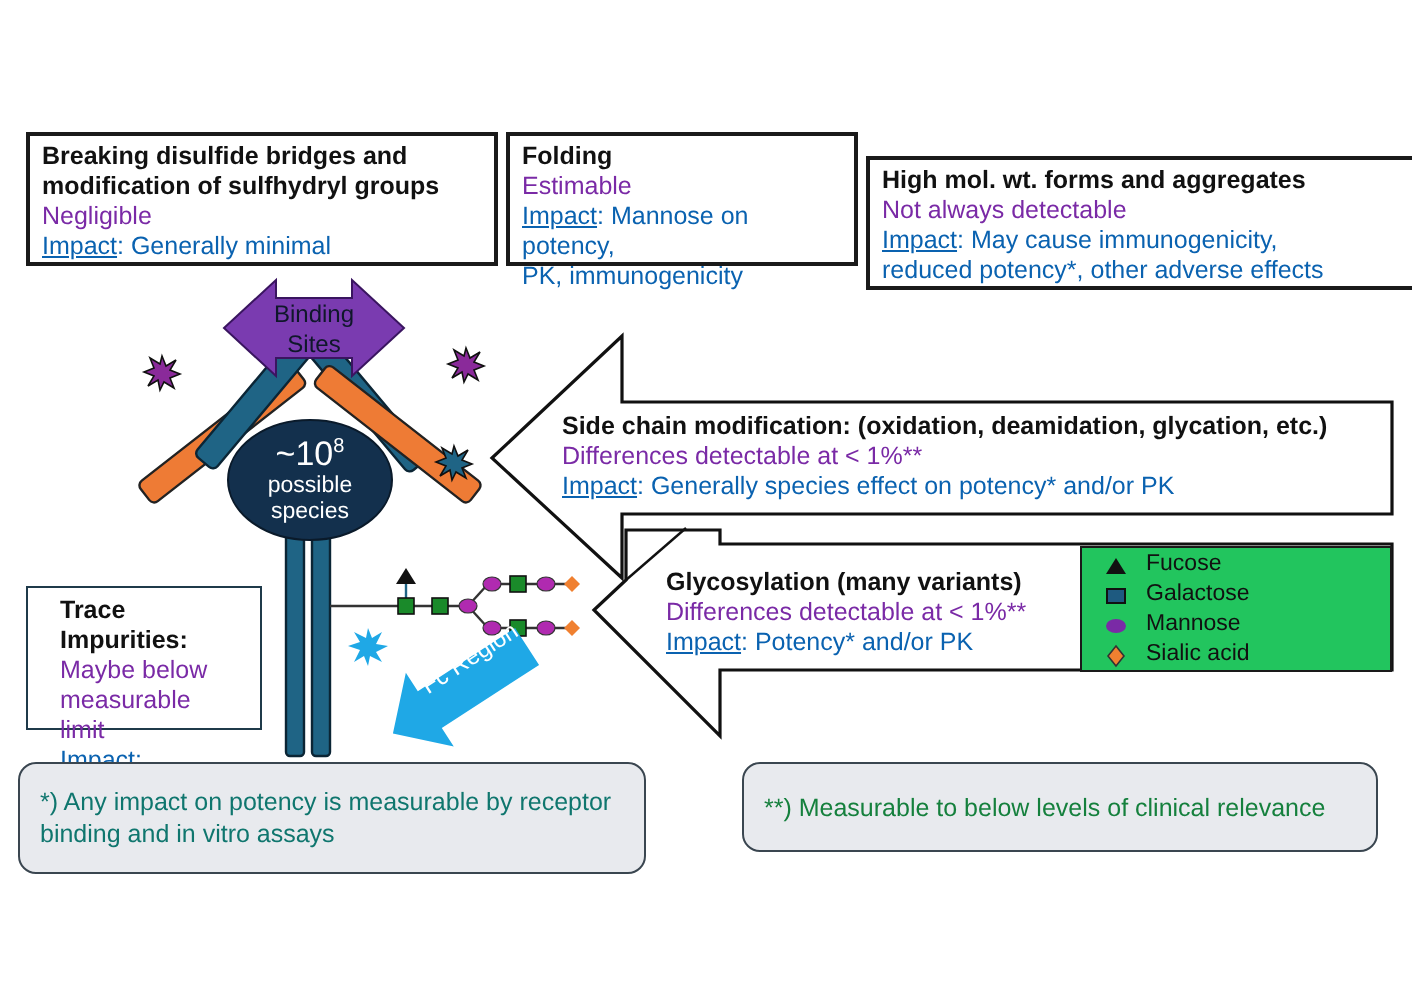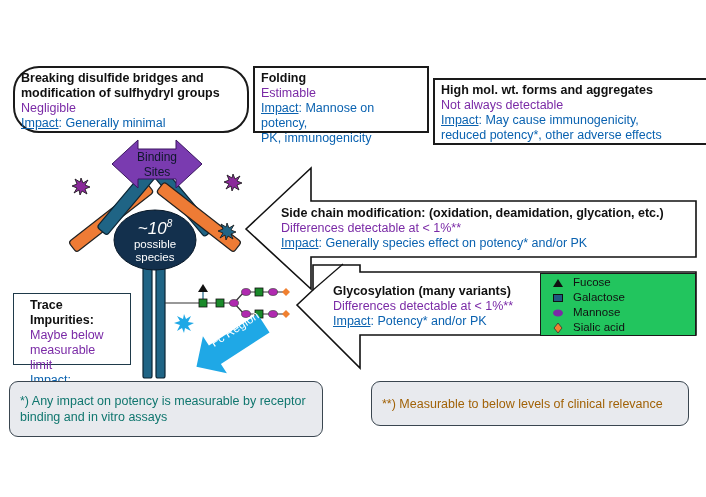--- a/index.html
+++ b/index.html
@@ -17,21 +17,21 @@
   svg { position: absolute; left: 0; top: 0; }
   .arrow-text { position: absolute; font-size: 12.5px; line-height: 15px; }
   .legend { position: absolute; border: 1.5px solid #1a1a1a; background: #22c55e; box-sizing: border-box;
             font-size: 11.5px; line-height: 15px; padding: 1px 4px 1px 8px; }
   .leg-row { display: flex; align-items: center; color: #111; }
   .leg-sym { width: 18px; display: inline-flex; justify-content: center; margin-right: 6px; }
 </style>
 </head>
 <body>
 
-<div class="box" style="left:13px;top:66px;width:236px;height:67px;border-radius:26px;">
+<div class="box" style="left:13px;top:66px;width:236px;height:67px;">
   <span class="title">Breaking disulfide bridges and</span>
   <span class="title">modification of sulfhydryl groups</span>
   <span class="purple">Negligible</span>
   <span class="blue"><span class="u">Impact</span><span>: Generally minimal</span></span>
 </div>
 
 <div class="box" style="left:253px;top:66px;width:176px;height:67px;">
   <span class="title">Folding</span>
   <span class="purple">Estimable</span>
   <span class="blue"><span class="u">Impact</span><span>: Mannose on potency,</span></span>
@@ -112,21 +112,21 @@
   </g>
 
 </svg>
 
 <div style="position:absolute;left:133px;top:150px;width:48px;text-align:center;color:#0f172a;font-size:12px;line-height:15px;">
   <span style="display:block">Binding</span>
   <span style="display:block">Sites</span>
 </div>
 
 <div style="position:absolute;left:115px;top:215px;width:80px;text-align:center;color:#fff;">
-  <div style="font-size:17px;line-height:18px;font-style:italic;"><span>~10</span><sup style="font-size:10px;">8</sup></div>
+  <div style="font-size:17px;line-height:18px;"><span>~10</span><sup style="font-size:10px;">8</sup></div>
   <div style="font-size:11.5px;line-height:13px;">possible</div>
   <div style="font-size:11.5px;line-height:13px;">species</div>
 </div>
 
 <div style="position:absolute;left:208px;top:338px;color:#fff;font-size:12px;transform:rotate(-33deg);transform-origin:left top;white-space:nowrap;">Fc Region</div>
 
 <div class="arrow-text" style="left:281px;top:206px;">
   <span class="title">Side chain modification: (oxidation, deamidation, glycation, etc.)</span>
   <span class="purple">Differences detectable at &lt; 1%**</span>
   <span class="blue"><span class="u">Impact</span><span>: Generally species effect on potency* and/or PK</span></span>
@@ -179,15 +179,15 @@
   <span class="purple">measurable limit</span>
   <span class="blue"><span class="u">Impact</span><span>: Negligible</span></span>
 </div>
 
 <div class="note" style="left:9px;top:381px;width:314px;height:56px;color:#0f766e;">
   <div>
     <span style="display:block">*) Any impact on potency is measurable by receptor</span>
     <span style="display:block">binding and in vitro assays</span>
   </div>
 </div>
-<div class="note" style="left:371px;top:381px;width:318px;height:45px;color:#a16207;">
+<div class="note" style="left:371px;top:381px;width:318px;height:45px;color:#15803d;">
   <span>**) Measurable to below levels of clinical relevance</span>
 </div>
 
 </body></html>

